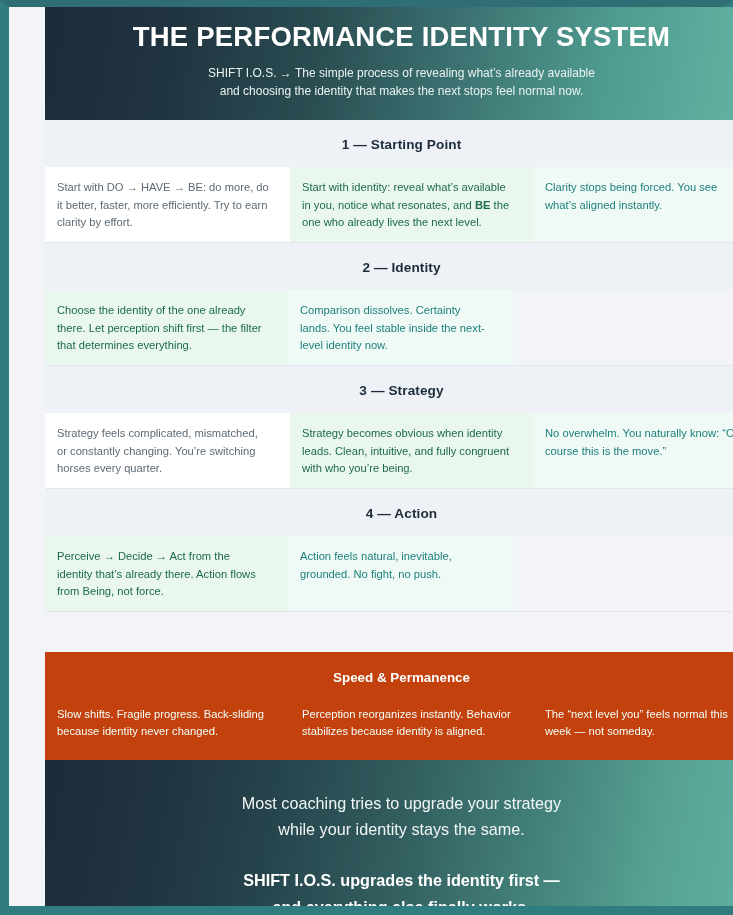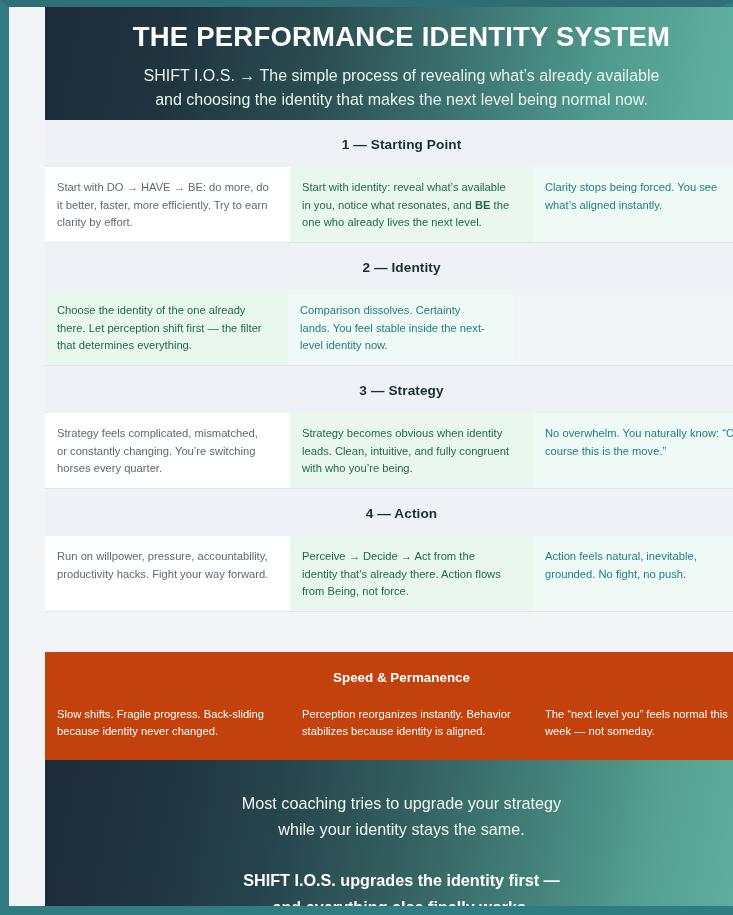--- a/index.html
+++ b/index.html
@@ -65,21 +65,21 @@
     font-size: 27.5px;
     font-weight: bold;
     letter-spacing: 0.2px;
     line-height: 1.15;
     font-family: "Liberation Sans", sans-serif;
   }
   .hero-sub {
     margin: 11px auto 0 auto;
     max-width: 520px;
     color: #e9f3f1;
-    font-size: 16px;
+    font-size: 12px;
     line-height: 1.5;
     font-weight: normal;
   }
   .hero-sub .l2 { display: block; }
 
   
   .stage-head {
     background: #eef1f6;
     text-align: center;
     height: 47px;
@@ -190,21 +190,21 @@
 <body>
 
 <div class="poster">
   <div class="frame">
     <div class="inner">
 
       <div class="hero">
         <h1 class="hero-title">THE PERFORMANCE IDENTITY SYSTEM</h1>
         <div class="hero-sub">
           <span class="l1">SHIFT I.O.S. → The simple process of revealing what’s already available</span>
-          <span class="l2">and choosing the identity that makes the next level being normal now.</span>
+          <span class="l2">and choosing the identity that makes the next stops feel normal now.</span>
         </div>
       </div>
 
       <div class="stage-head">
         <span class="stage-head-title">1 — Starting Point</span>
       </div>
       <div class="stage-cols">
         <div class="col col-old">
           <span>Start with DO → HAVE → BE: do more, do it better, faster, more efficiently. Try to earn clarity by effort.</span>
         </div>
@@ -240,23 +240,20 @@
         </div>
         <div class="col col-res">
           <span>No overwhelm. You naturally know: “Of course this is the move.”</span>
         </div>
       </div>
 
       <div class="stage-head">
         <span class="stage-head-title">4 — Action</span>
       </div>
       <div class="stage-cols">
-        <div class="col col-old">
-          <span>Run on willpower, pressure, accountability, productivity hacks. Fight your way forward.</span>
-        </div>
         <div class="col col-new">
           <span>Perceive → Decide → Act from the identity that’s already there. Action flows from Being, not force.</span>
         </div>
         <div class="col col-res">
           <span>Action feels natural, inevitable, grounded. No fight, no push.</span>
         </div>
       </div>
 
       <div class="speed">
         <div class="speed-head">Speed &amp; Permanence</div>

